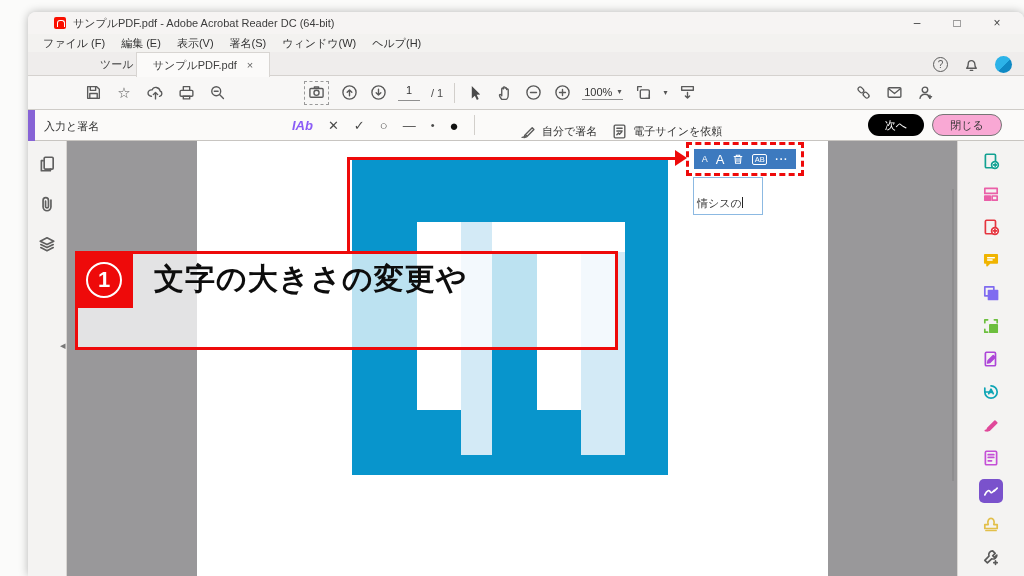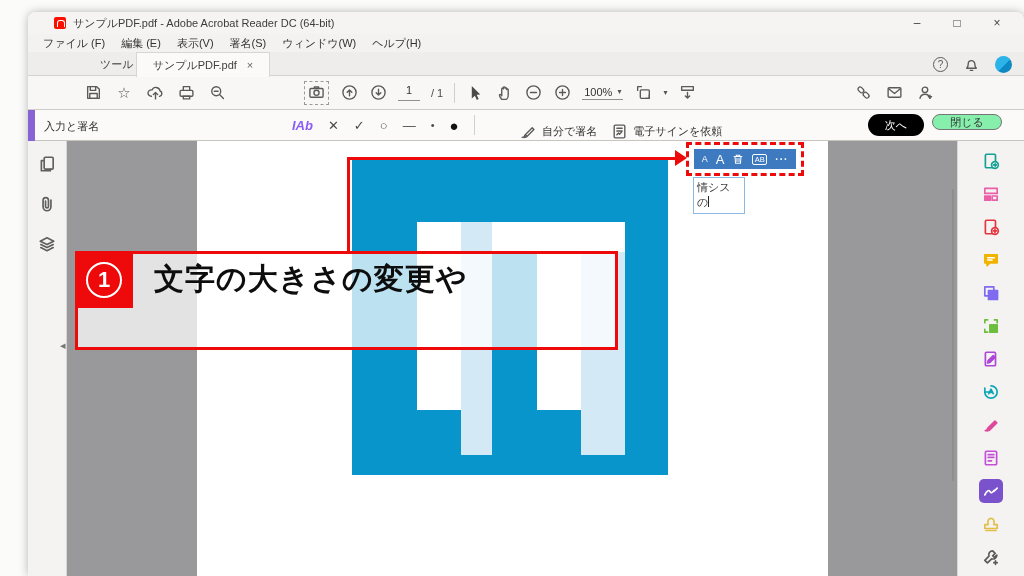--- a/index.html
+++ b/index.html
@@ -65,22 +65,22 @@
   .fs-label { position:absolute; left:16px; top:9px; font-size:11px; color:#333; }
   .fs-tools { position:absolute; left:264px; top:0; height:30px; display:flex; align-items:center; gap:15px; }
   .fs-iab { color:#8b5cf6; font-size:13px; font-weight:bold; font-style:italic; }
   .fs-glyph { font-size:13px; color:#4a4a4a; }
   .fs-dot-s { font-size:11px; } .fs-dot-l { font-size:15px; color:#111; }
   .fs-actions { position:absolute; left:492px; top:0; height:30px; display:flex; align-items:flex-end; gap:14px; }
   .fs-action { display:flex; align-items:center; gap:5px; font-size:11px; color:#333; }
   .btn-next { position:absolute; left:840px; top:4px; width:56px; height:22px; border-radius:11px;
               background:#000000; color:#fff; font-size:11px; display:flex; align-items:center;
               justify-content:center; }
-  .btn-close { position:absolute; left:904px; top:4px; width:70px; height:16px; border-radius:11px;
-               background:#86efac; border:1.5px solid #757575; color:#333; font-size:11px;
+  .btn-close { position:absolute; left:904px; top:4px; width:70px; height:22px; border-radius:11px;
+               background:#f9a8d4; border:1.5px solid #757575; color:#333; font-size:11px;
                display:flex; align-items:center; justify-content:center; }
 
   
   .work { position:absolute; left:0; top:129px; width:996px; height:435px; }
   .left-rail { position:absolute; left:0; top:0; width:39px; height:435px; background:#f4f3f2;
                border-right:1px solid #d8d5d2; display:flex; flex-direction:column;
                align-items:center; padding-top:14px; gap:22px; }
   .right-rail { position:absolute; left:929px; top:0; width:67px; height:435px; background:#f4f3f2;
                 border-left:1px solid #d8d5d2; display:flex; flex-direction:column;
                 align-items:center; padding-top:8px; gap:9px; }
@@ -95,23 +95,23 @@
                     font-size:11px; display:flex; align-items:center; z-index:5; }
   .scroll-thumb { position:absolute; right:3px; top:48px; width:2px; height:292px; background:#8e8d8f; }
 
   
   .logo { position:absolute; left:285px; top:19px; width:316px; height:315px; background:#0895cc; }
   .logo .bar { position:absolute; background:#ffffff; }
   .logo .stripe { position:absolute; background:#d3eaf6; }
   .pdf-text { position:absolute; left:201px; top:350px; font-size:11px; color:#6f6f6f; line-height:22.5px; }
 
   
-  .text-field { position:absolute; left:626px; top:36px; width:52px; height:37px;
+  .text-field { position:absolute; left:626px; top:36px; width:70px; height:37px;
                 border:1px solid #8cb9e2; background:rgba(255,255,255,.92);
-                font-size:11px; color:#333; padding:2px 3px; }
+                font-size:11px; color:#333; padding:18px 3px; }
   .caret-line { display:inline-block; width:1px; height:11px; background:#222; vertical-align:-1px; }
   .float-tb-box { position:absolute; left:619px; top:1px; width:118px; height:34px;
                   border:3px dashed #ee0a0a; z-index:8; }
   .float-tb { position:absolute; left:627px; top:8px; width:102px; height:20px; background:#3d7abf;
               display:flex; align-items:center; justify-content:center; gap:8px; color:#fff; z-index:9; }
   .ftb-a-small { font-size:9px; } .ftb-a-big { font-size:13px; }
   .ftb-ab { font-size:7.5px; border:1px solid #fff; border-radius:2px; padding:0 1.5px; line-height:9px; }
   .ftb-more { font-size:10px; font-weight:bold; letter-spacing:1px; }
   .tic { width:12px; height:12px; display:block; }
   .tic path,.tic rect { fill:none; stroke:#fff; stroke-width:1.2; stroke-linecap:round; }

